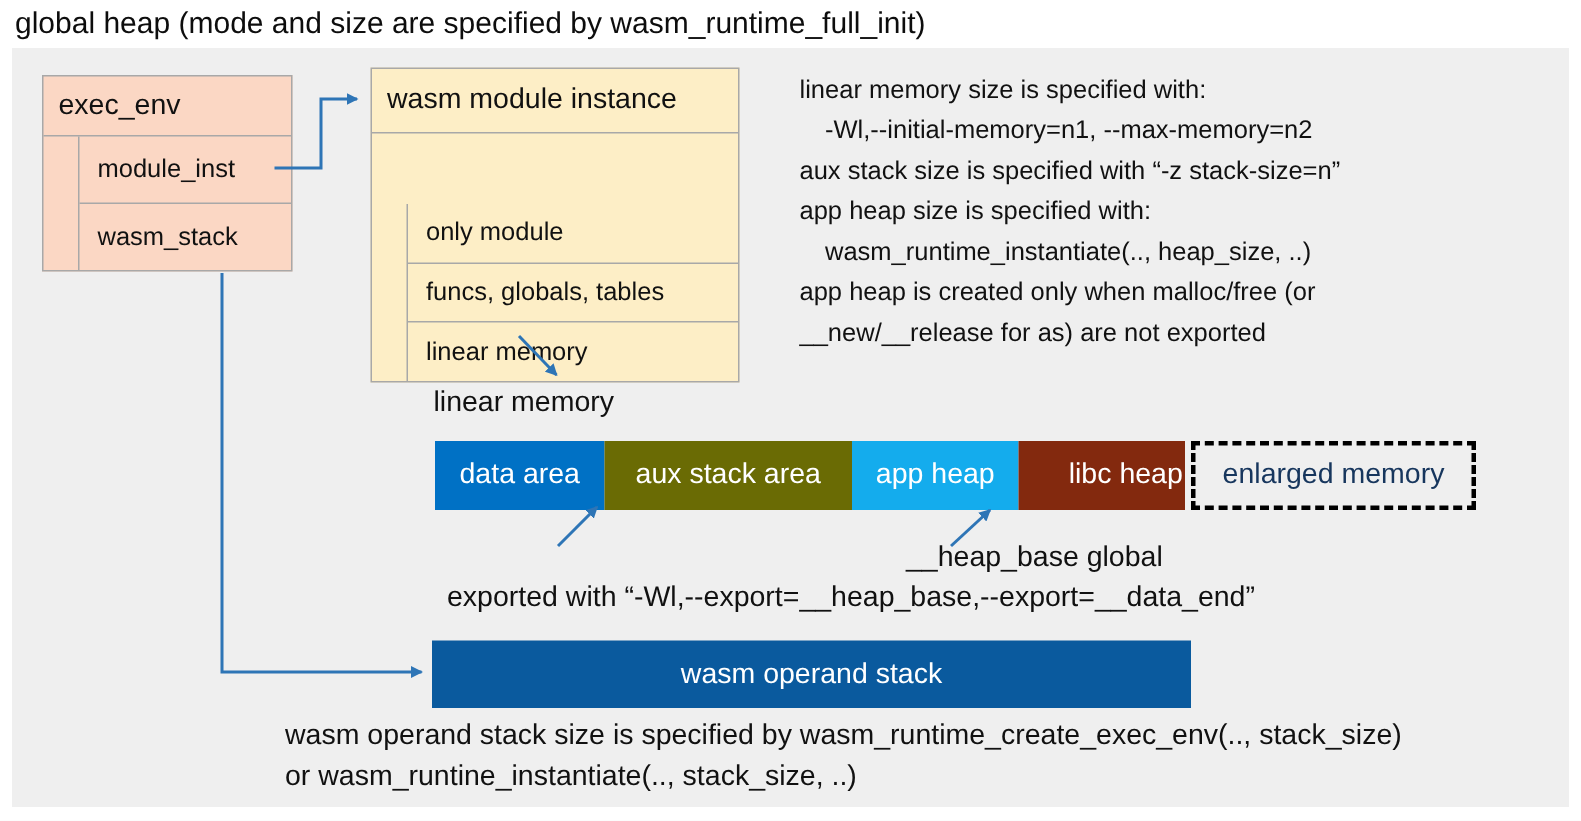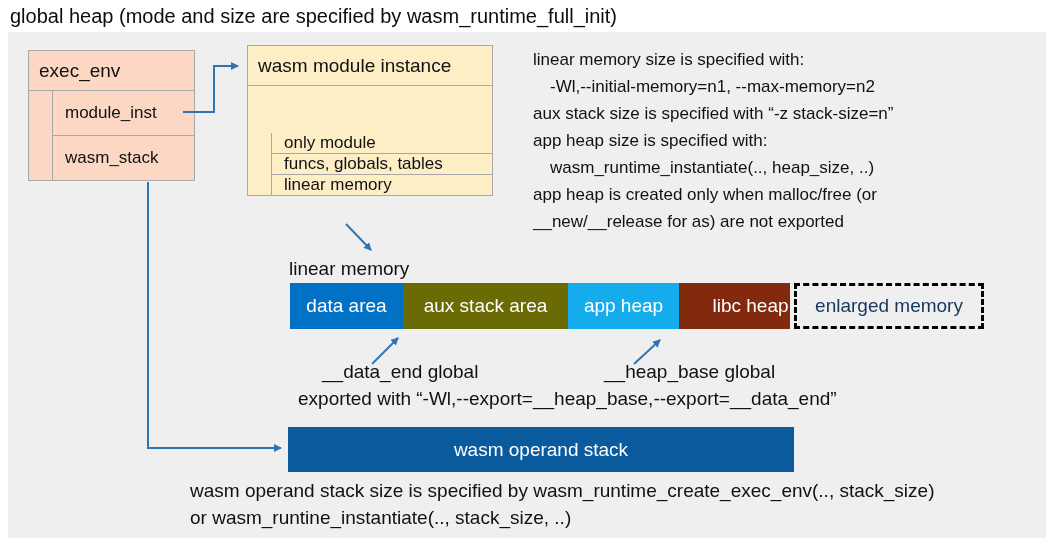--- a/index.html
+++ b/index.html
@@ -17,31 +17,31 @@
     border-bottom:1px solid #a8a8a8;box-sizing:border-box;}
   .struct-body{display:flex;flex:1;}
   .struct-indent{width:24px;border-right:1px solid #a8a8a8;box-sizing:border-box;}
   .struct-rows{flex:1;display:flex;flex-direction:column;}
   .struct-row{flex:1;display:flex;align-items:center;padding-left:12px;font-size:17px;
     border-bottom:1px solid #a8a8a8;box-sizing:border-box;}
   .struct-row:last-child{border-bottom:none;}
 
   #exec-env-box{left:28px;top:50px;width:167px;height:131px;background:#fbd7c4;}
   #exec-env-box .struct-header{height:40px;}
-  #module-box{left:247px;top:45px;width:246px;height:151px;background:#fdeec6;gap:47px;}
+  #module-box{left:247px;top:45px;width:246px;height:210px;background:#fdeec6;gap:47px;}
   #module-box .struct-header{height:43px;}
 
   
   #notes{left:533px;top:46px;width:515px;font-size:17px;line-height:27px;}
   #notes .note-line{white-space:nowrap;}
   #notes .indent{padding-left:17px;}
 
   
   #lm-label{left:289px;top:258px;font-size:19px;}
-  #lm-bar{left:290px;top:283px;height:46px;display:flex;align-items:stretch;}
+  #lm-bar{left:290px;top:294px;height:46px;display:flex;align-items:stretch;}
   .seg{display:flex;align-items:center;justify-content:center;font-size:19px;color:#ffffff;
     box-sizing:border-box;white-space:nowrap;}
   .seg-dashed{margin-left:4px;border:3px dashed #000000;background:transparent;}
 
   
   .anno{font-size:19px;white-space:nowrap;}
   #data-end-label{left:322px;top:361px;}
   #heap-base-label{left:604px;top:361px;}
   #export-line{left:298px;top:388px;}
 
@@ -97,21 +97,20 @@
 
   <div id="lm-label" class="abs">linear memory</div>
   <div id="lm-bar" class="abs">
     <div class="seg" style="width: 113px; background: rgb(0, 113, 197);">data area</div>
     <div class="seg" style="width: 165px; background: rgb(106, 107, 4);">aux stack area</div>
     <div class="seg" style="width: 111px; background: rgb(20, 172, 237);">app heap</div>
     <div class="seg" style="width: 111px; background: rgb(131, 41, 14); padding-left: 32px;">libc heap</div>
     <div class="seg seg-dashed" style="width: 190px; color: rgb(23, 54, 93);">enlarged memory</div>
   </div>
 
-  <div id="data-end-label" class="abs anno">__data_end global</div>
   <div id="heap-base-label" class="abs anno">__heap_base global</div>
   <div id="export-line" class="abs anno">exported with “-Wl,--export=__heap_base,--export=__data_end”</div>
 
   <div id="operand-bar" class="abs" style="background: rgb(10, 90, 158);">wasm operand stack</div>
   <div id="operand-note" class="abs">
     <div>wasm operand stack size is specified by wasm_runtime_create_exec_env(.., stack_size)</div>
     <div>or wasm_runtine_instantiate(.., stack_size, ..)</div>
   </div>
 
   <svg id="arrows" class="abs" width="1054" height="547" viewBox="0 0 1054 547">

